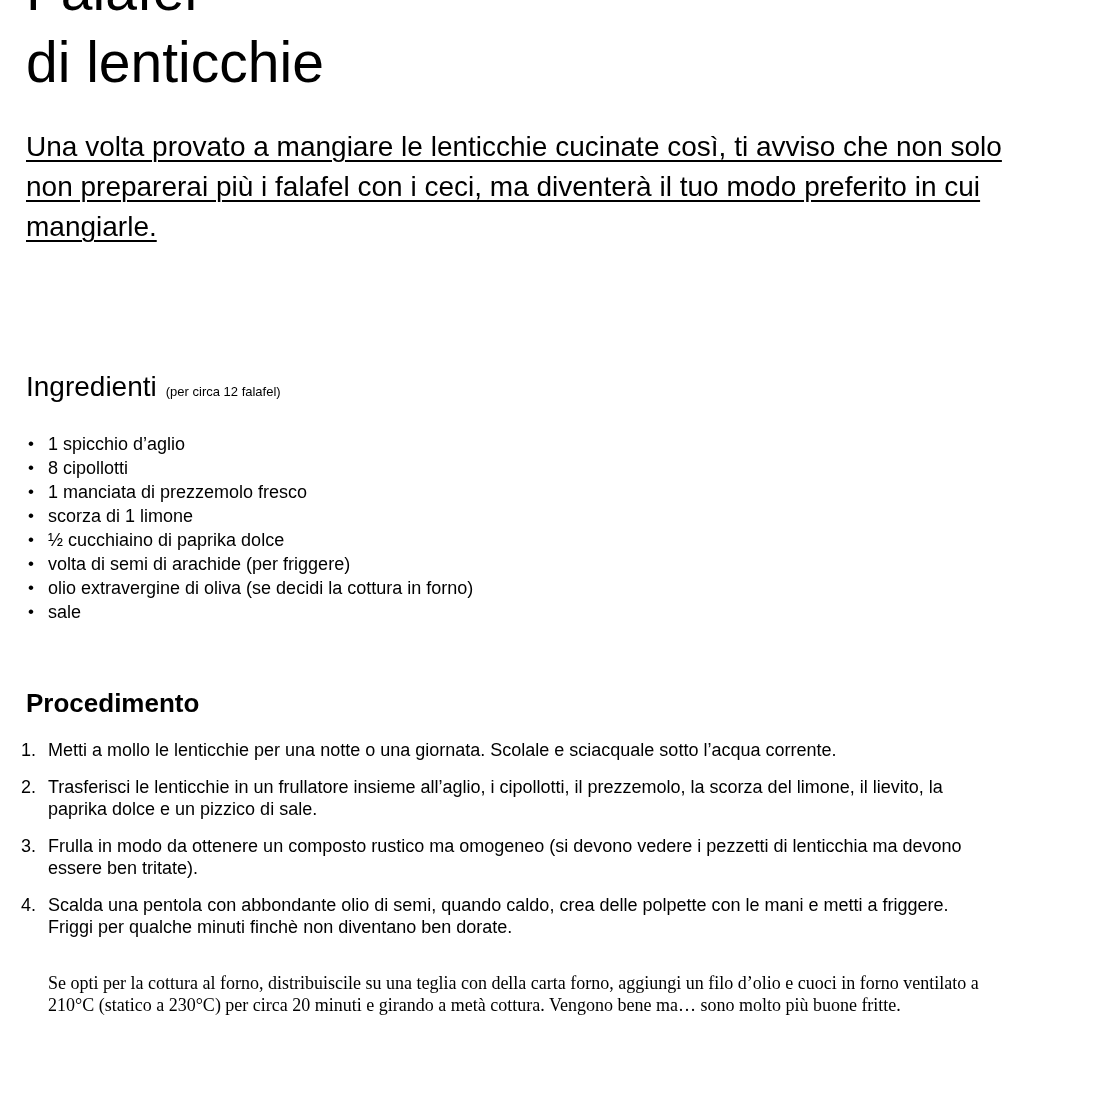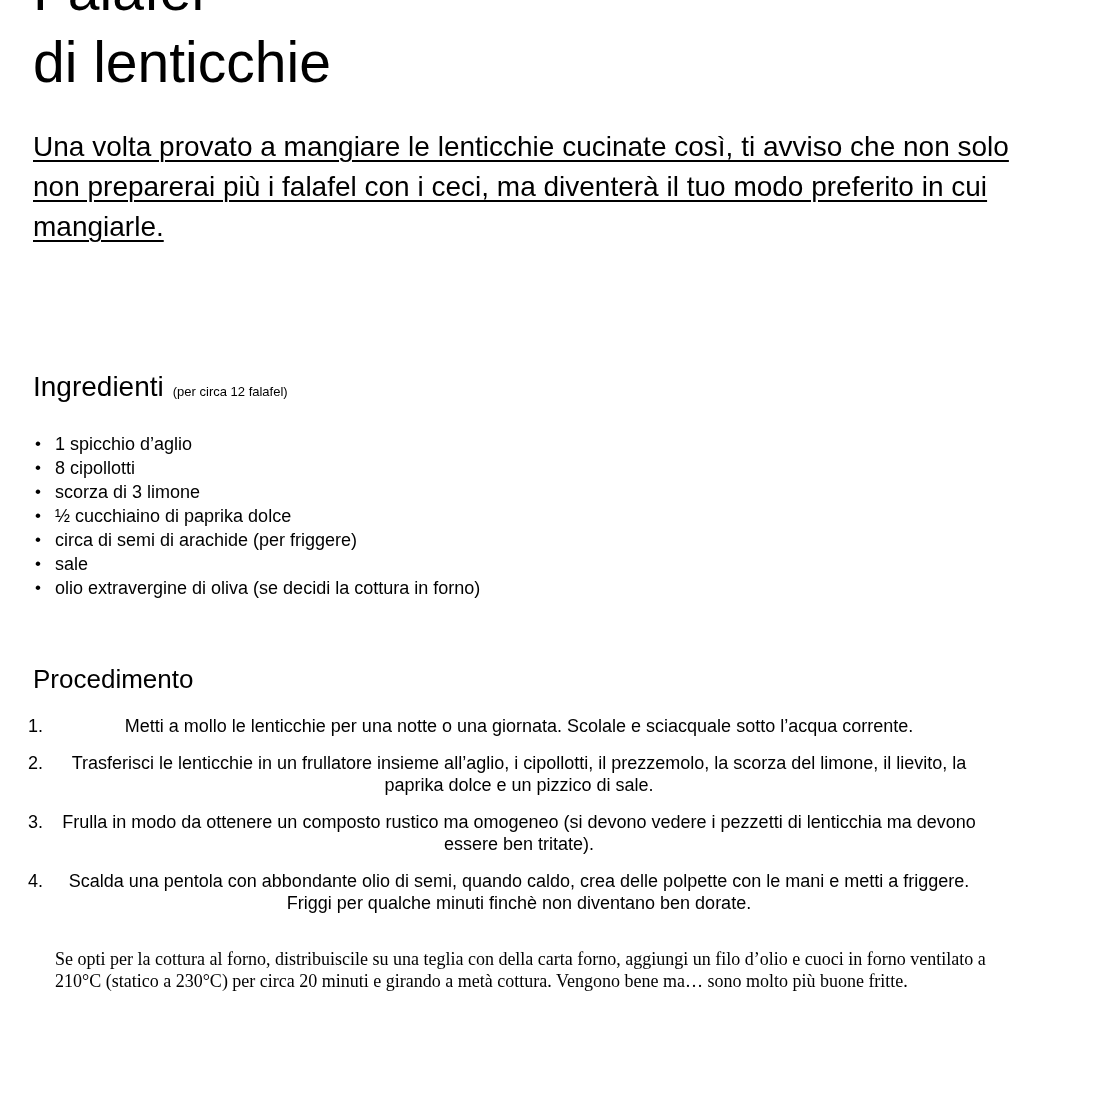--- a/index.html
+++ b/index.html
@@ -9,21 +9,21 @@
     height: 1120px;
     overflow: hidden;
     background: #ffffff;
     color: #000000;
     font-family: "Liberation Sans", "DejaVu Sans", sans-serif;
     -webkit-font-smoothing: antialiased;
   }
   .page {
     width: 1081px;
     height: 1120px;
-    padding-left: 33px;
+    padding-left: 26px;
     overflow: hidden;
   }
   h1.doc-title {
     font-size: 57px;
     line-height: 72px;
     font-weight: 400;
     margin: -46px 0 0 0;
     letter-spacing: 0;
   }
   h1.doc-title .title-line { display: block; }
@@ -63,32 +63,31 @@
   ul.ingredients-list li::before {
     content: "\2022";
     position: absolute;
     left: -20px;
     top: 0;
     font-size: 17px;
   }
   h2.procedure-heading {
     font-size: 26px;
     line-height: 32px;
-    font-weight: 400;
+    font-weight: 700;
     margin: 63px 0 0 0;
   }
   ol.steps-list {
     list-style: none;
     counter-reset: step;
     margin: 20px 0 0 0;
     padding: 0 0 0 22px;
     font-size: 18px;
     line-height: 22px;
     max-width: 950px;
-    text-align: center;
   }
   ol.steps-list li {
     position: relative;
     counter-increment: step;
     margin: 0 0 15px 0;
   }
   ol.steps-list li::before {
     content: counter(step) ".";
     position: absolute;
     left: -27px;
@@ -112,25 +111,26 @@
     <span class="title-line">di lenticchie</span>
   </h1>
 
   <p class="intro">Una volta provato a mangiare le lenticchie cucinate così, ti avviso che non solo non preparerai più i falafel con i ceci, ma diventerà il tuo modo preferito in cui mangiarle.</p>
 
   <h2 class="ingredients-heading"><span>Ingredienti</span><span class="heading-note">(per circa 12 falafel)</span></h2>
 
   <ul class="ingredients-list">
     <li>1 spicchio d’aglio</li>
     <li>8 cipollotti</li>
-    <li>scorza di 3 limone</li>
+    <li>1 manciata di prezzemolo fresco</li>
+    <li>scorza di 1 limone</li>
     <li>½ cucchiaino di paprika dolce</li>
-    <li>circa di semi di arachide (per friggere)</li>
+    <li>volta di semi di arachide (per friggere)</li>
+    <li>olio extravergine di oliva (se decidi la cottura in forno)</li>
     <li>sale</li>
-    <li>olio extravergine di oliva (se decidi la cottura in forno)</li>
   </ul>
 
   <h2 class="procedure-heading">Procedimento</h2>
 
   <ol class="steps-list">
     <li>Metti a mollo le lenticchie per una notte o una giornata. Scolale e sciacquale sotto l’acqua corrente.</li>
     <li>Trasferisci le lenticchie in un frullatore insieme all’aglio, i cipollotti, il prezzemolo, la scorza del limone, il lievito, la paprika dolce e un pizzico di sale.</li>
     <li>Frulla in modo da ottenere un composto rustico ma omogeneo (si devono vedere i pezzetti di lenticchia ma devono essere ben tritate).</li>
     <li>Scalda una pentola con abbondante olio di semi, quando caldo, crea delle polpette con le mani e metti a friggere. Friggi per qualche minuti finchè non diventano ben dorate.</li>
   </ol>

